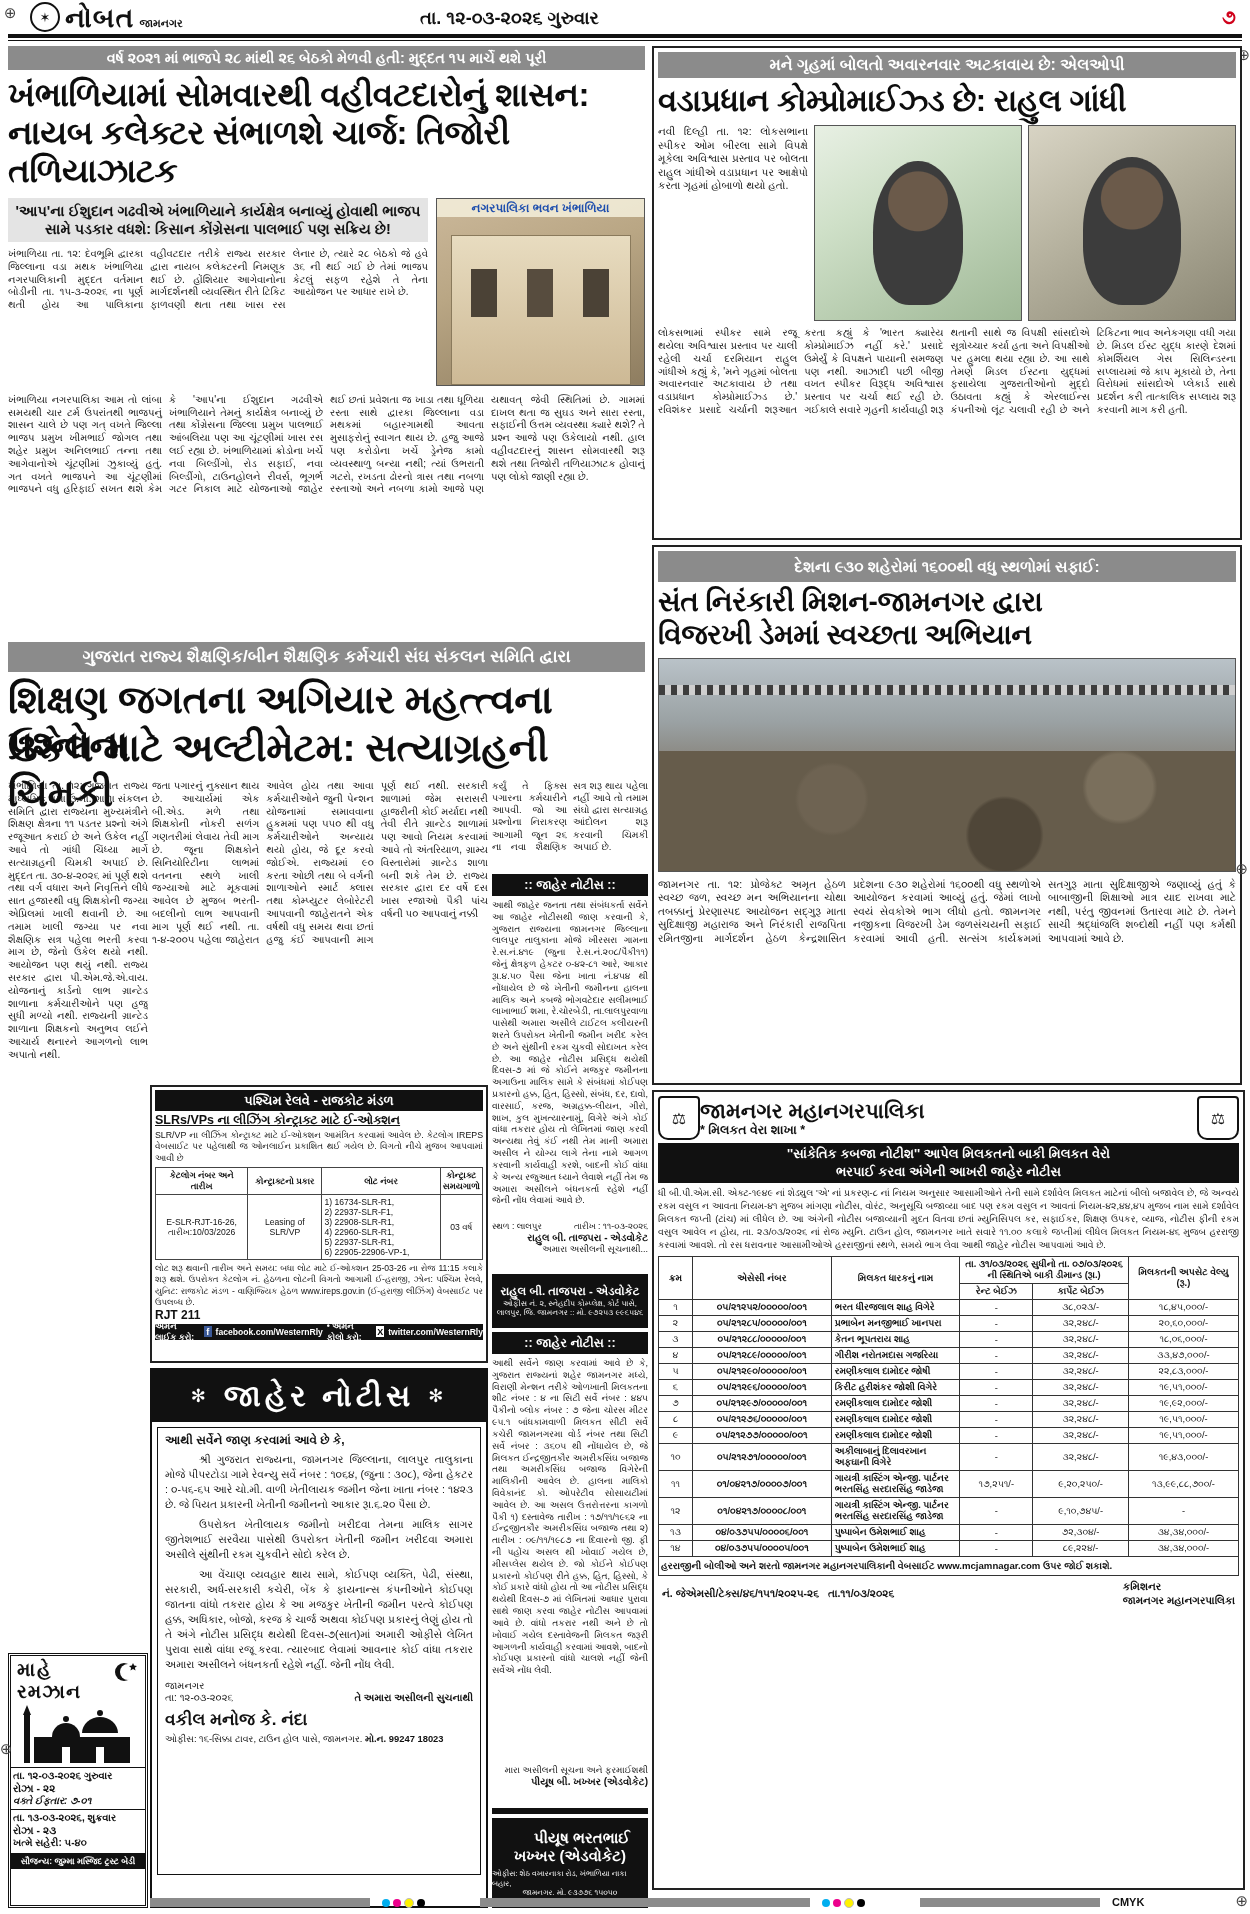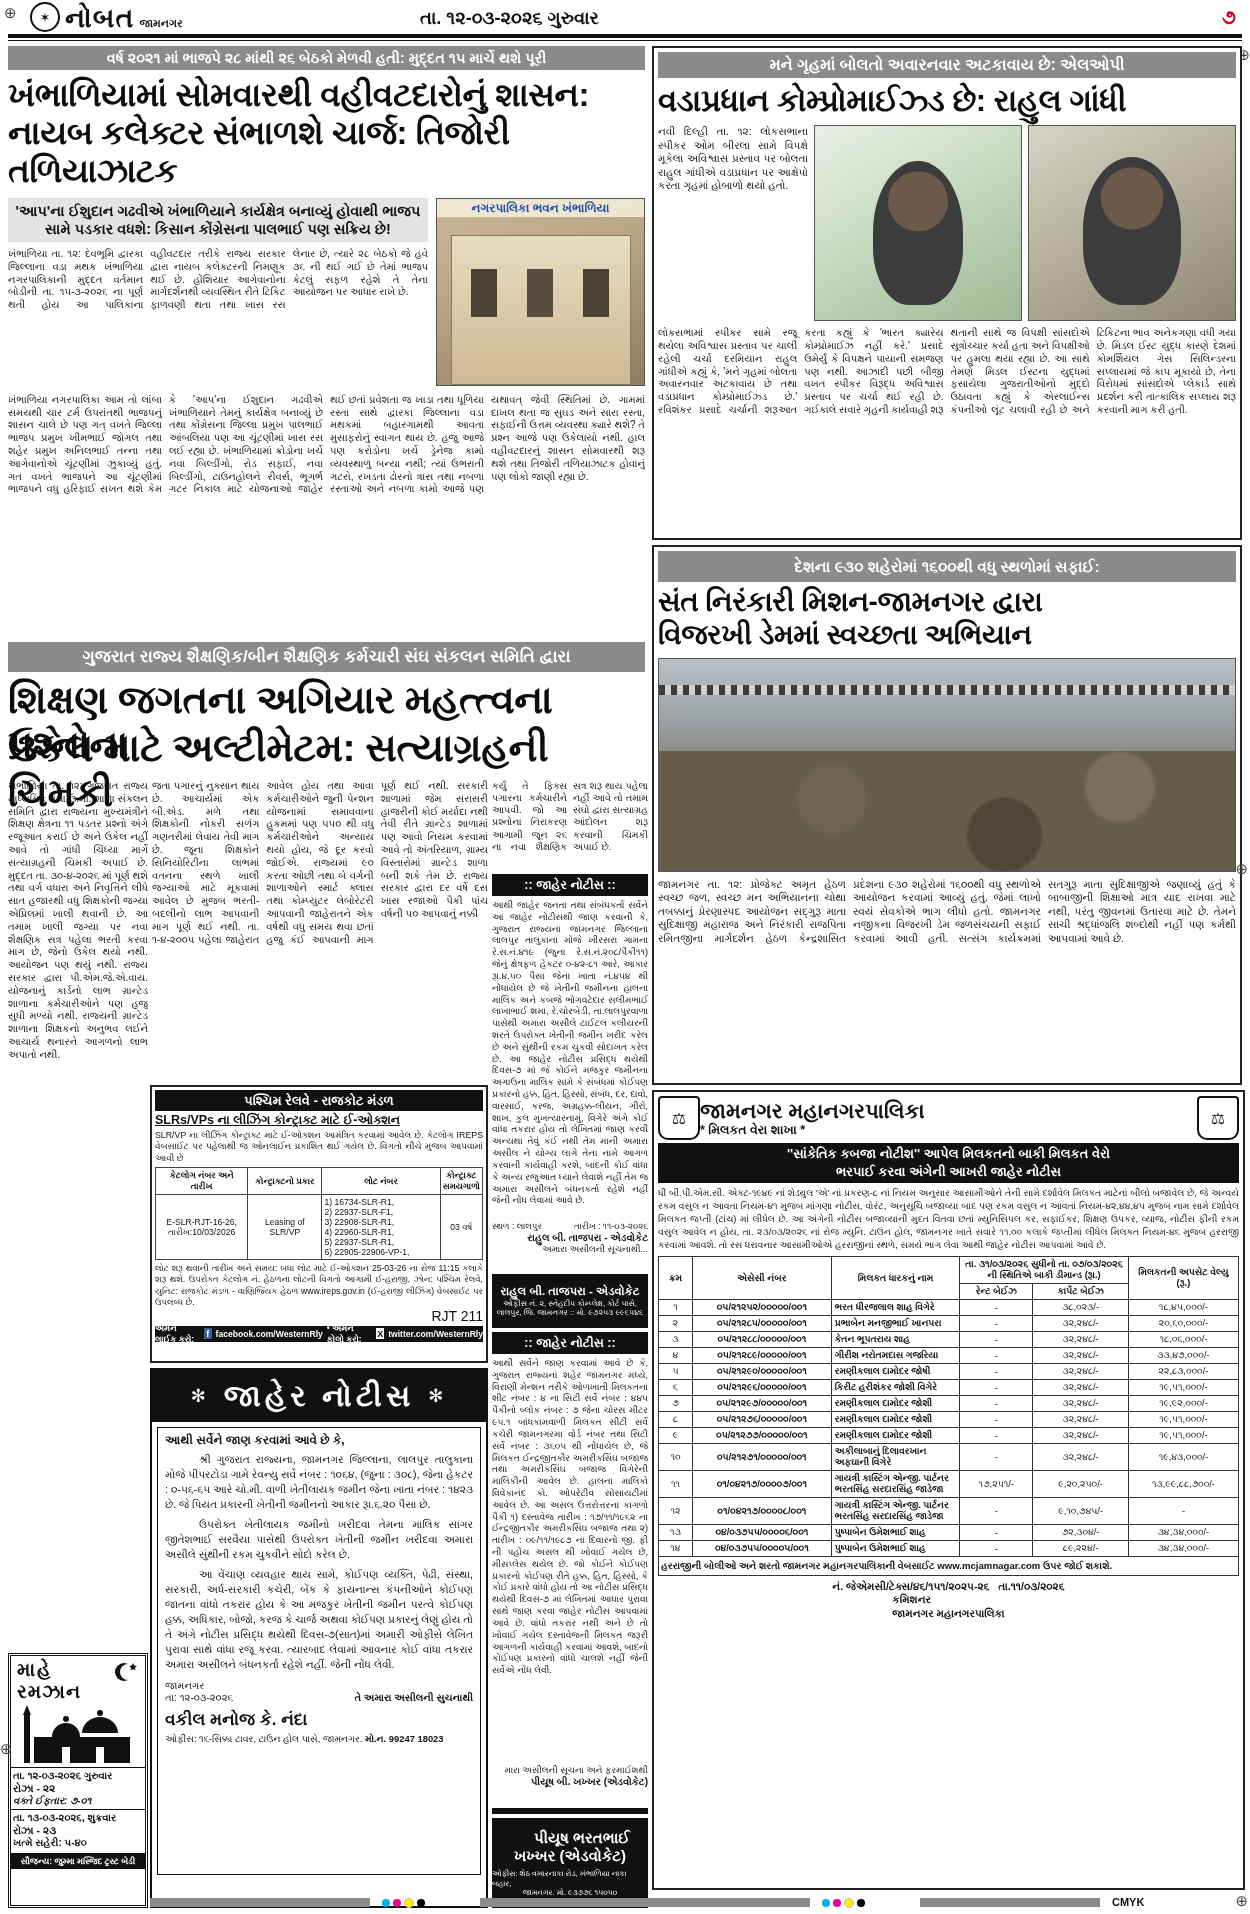--- a/index.html
+++ b/index.html
@@ -130,21 +130,21 @@
                 <div>4) 22960-SLR-R1,</div>
                 <div>5) 22937-SLR-R1,</div>
                 <div>6) 22905-22906-VP-1,</div>
               </div>
             </td>
         <td>03 વર્ષ</td>
       </tr>
     </tbody>
       </table>
     <div class="just" style="font-size:8.6px;line-height:1.3;margin-top:3px;">લોટ શરૂ થવાની તારીખ અને સમય: બધા લોટ માટે ઈ-ઓક્શન 25-03-26 ના રોજ 11:15 કલાકે શરૂ થશે. ઉપરોક્ત કેટલોગ નં. હેઠળના લોટની વિગતો આગામી ઈ-હરાજી, ઝોન: પશ્ચિમ રેલવે, યુનિટ: રાજકોટ મંડળ - વાણિજ્યિક હેઠળ www.ireps.gov.in (ઈ-હરાજી લીઝિંગ) વેબસાઈટ પર ઉપલબ્ધ છે.</div>
-    <div style="text-align:right;font-size:14px;font-weight:normal;">RJT 211</div>
+    <div style="font-size:12px;font-weight:bold;">RJT 211</div>
     <div class="blackbar" style="height:16px;font-size:8.6px;gap:4px;margin-top:2px;">
       <span>અમને લાઈક કરો:</span>
       <span style="background:#3b5998;color:#fff;width:11px;height:11px;display:inline-flex;align-items:center;justify-content:center;font-weight:bold;font-size:9px;">f</span>
       <span>facebook.com/WesternRly</span>
       <span>• અમને ફોલો કરો:</span>
       <span style="background:#fff;color:#000;width:11px;height:11px;display:inline-flex;align-items:center;justify-content:center;font-weight:bold;font-size:9px;">X</span>
       <span>twitter.com/WesternRly</span>
     </div>
   </div>
 
@@ -377,21 +377,21 @@
             <td>૧૪</td>
             <td style="font-weight: bold;">૦૪/૦૩૭૫૫/૦૦૦૦૫/૦૦૧</td>
             <td class="tname">પુષ્પાબેન ઉમેશભાઈ શાહ</td>
             <td>-</td>
             <td>૮૯,૨૨૪/-</td>
             <td>૩૪,૩૪,૦૦૦/-</td>
           </tr>
         </tbody>
     </table>
     <div class="ctr b" style="font-size:9.6px;border:1px solid #333;border-top:none;padding:3px 2px;">હરરાજીની બોલીઓ અને શરતો જામનગર મહાનગરપાલિકાની વેબસાઈટ www.mcjamnagar.com ઉપર જોઈ શકાશે.</div>
-    <div style="display:flex;justify-content:space-between;align-items:center;margin-top:4px;padding:0 4px;flex-direction:column;">
+    <div style="display:flex;justify-content:space-between;align-items:center;margin-top:4px;padding:0 4px;">
       <div class="b" style="font-size:10.5px;">
         <span>નં. જેએમસી/ટેક્સ/૪૬/૧૫૧/૨૦૨૫-૨૬</span>&nbsp;&nbsp;
         <span>તા.૧૧/૦૩/૨૦૨૬</span>
       </div>
       <div class="ctr b" style="font-size:10.5px;line-height:1.3;">
         <div>કમિશનર</div>
         <div>જામનગર મહાનગરપાલિકા</div>
       </div>
     </div>
   </div>

